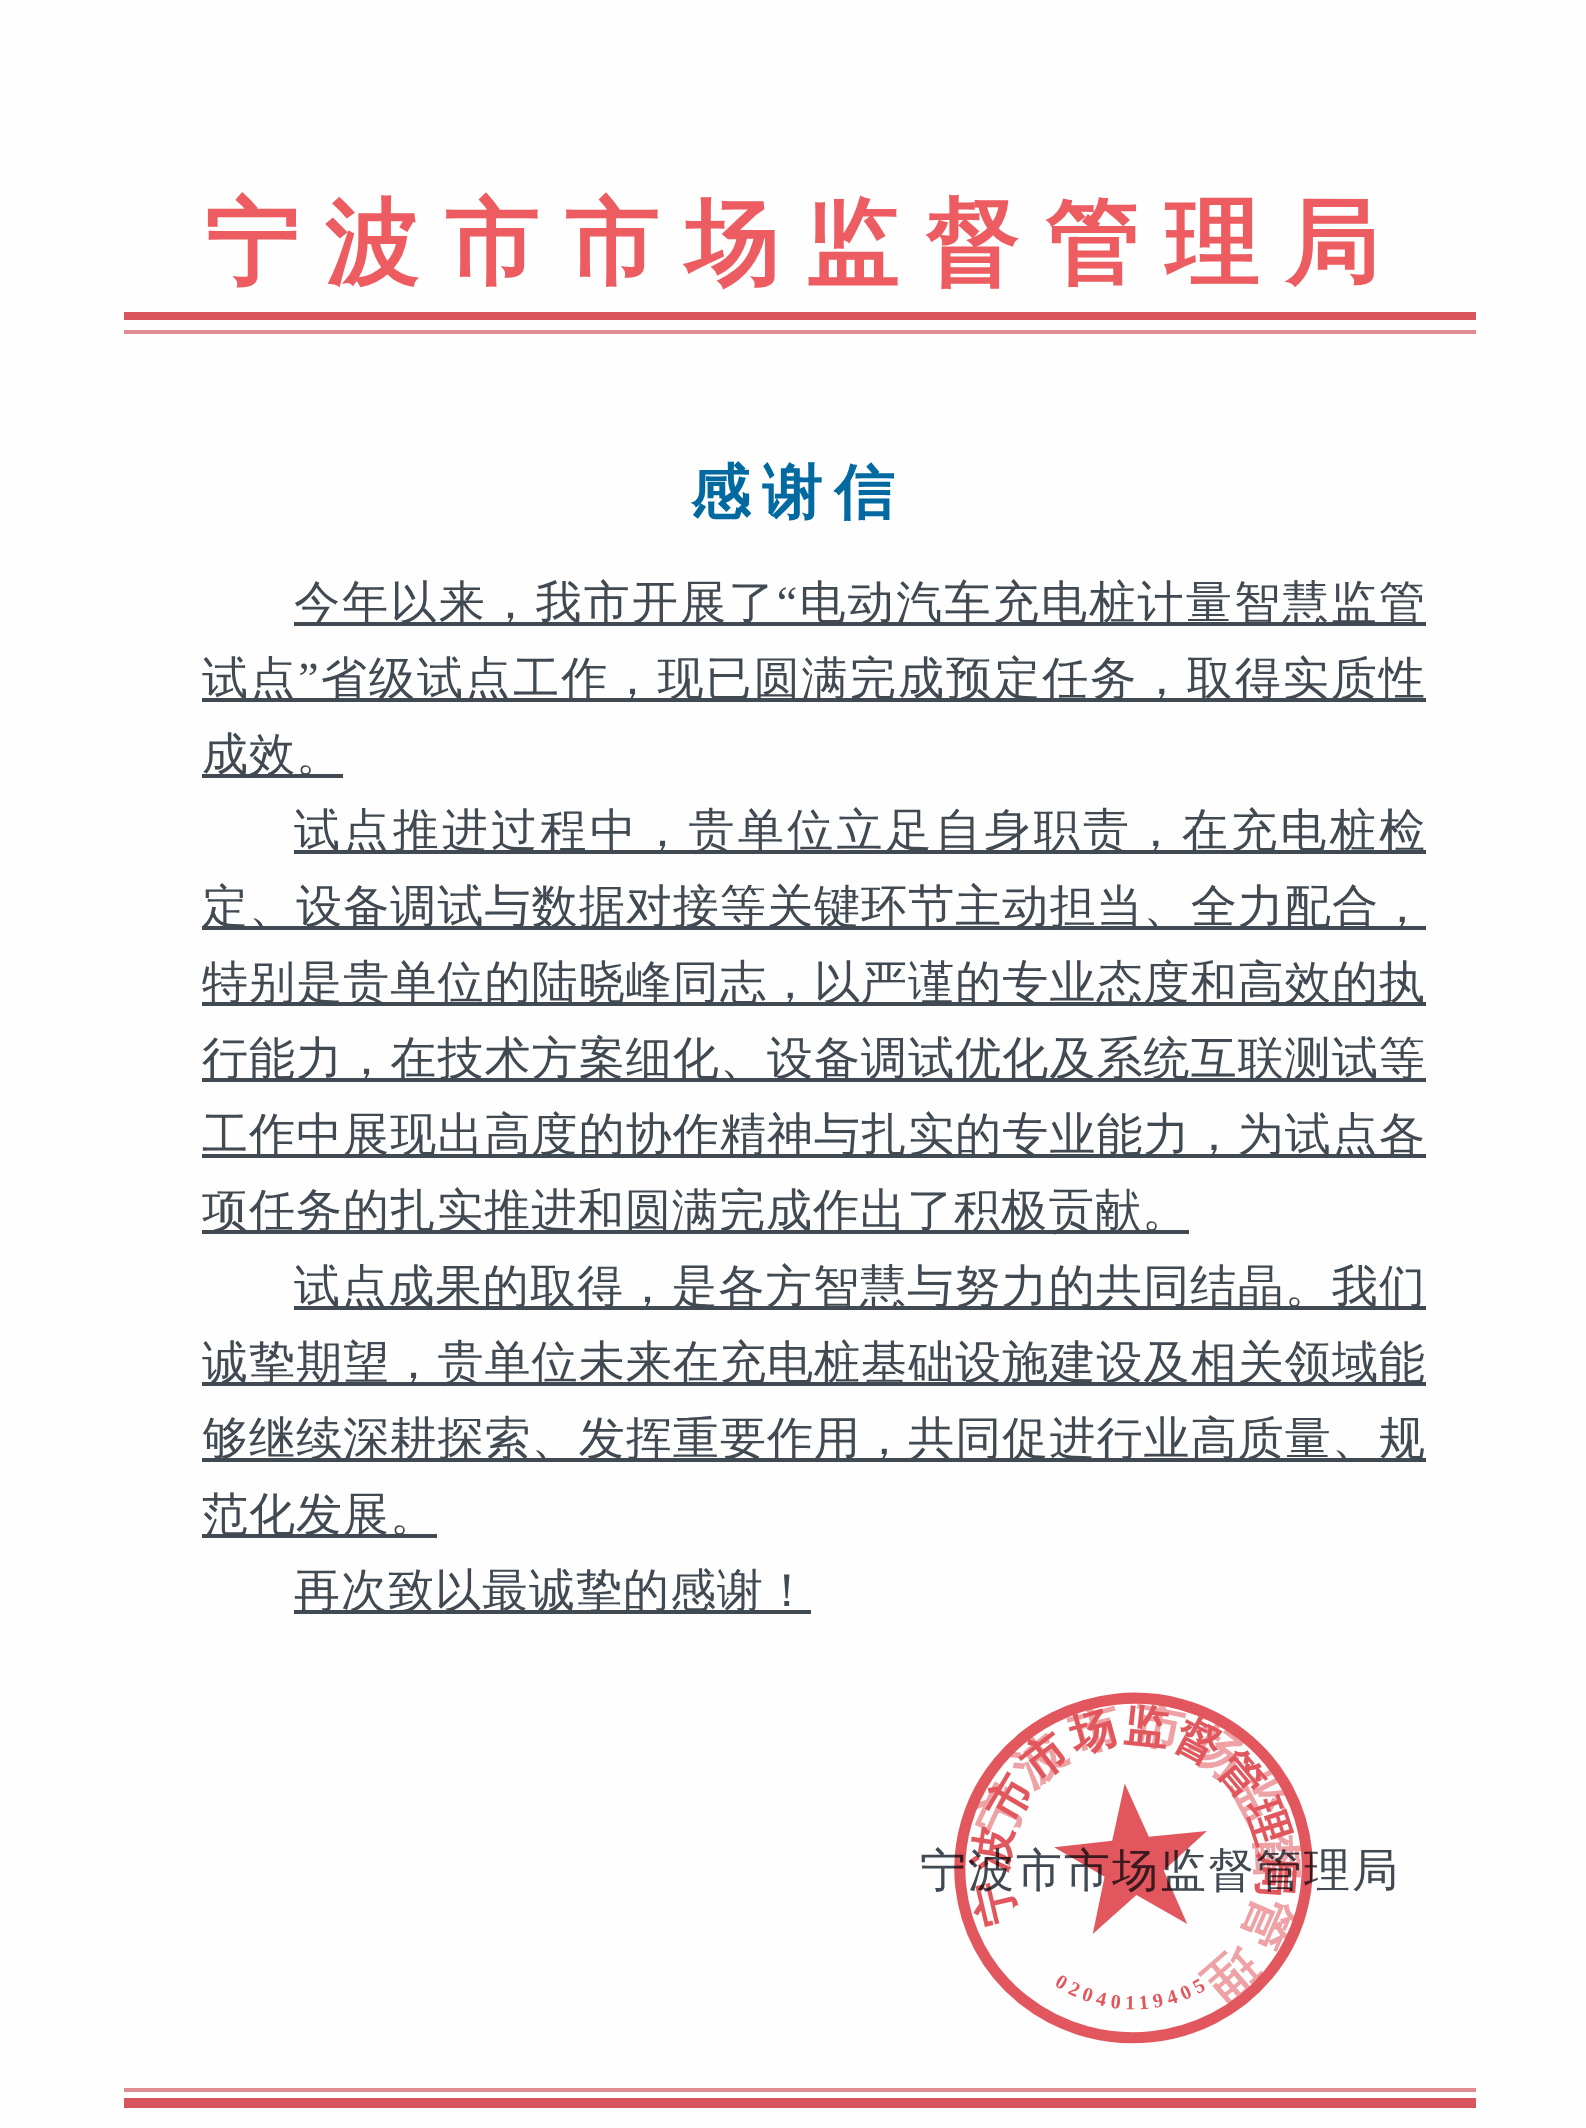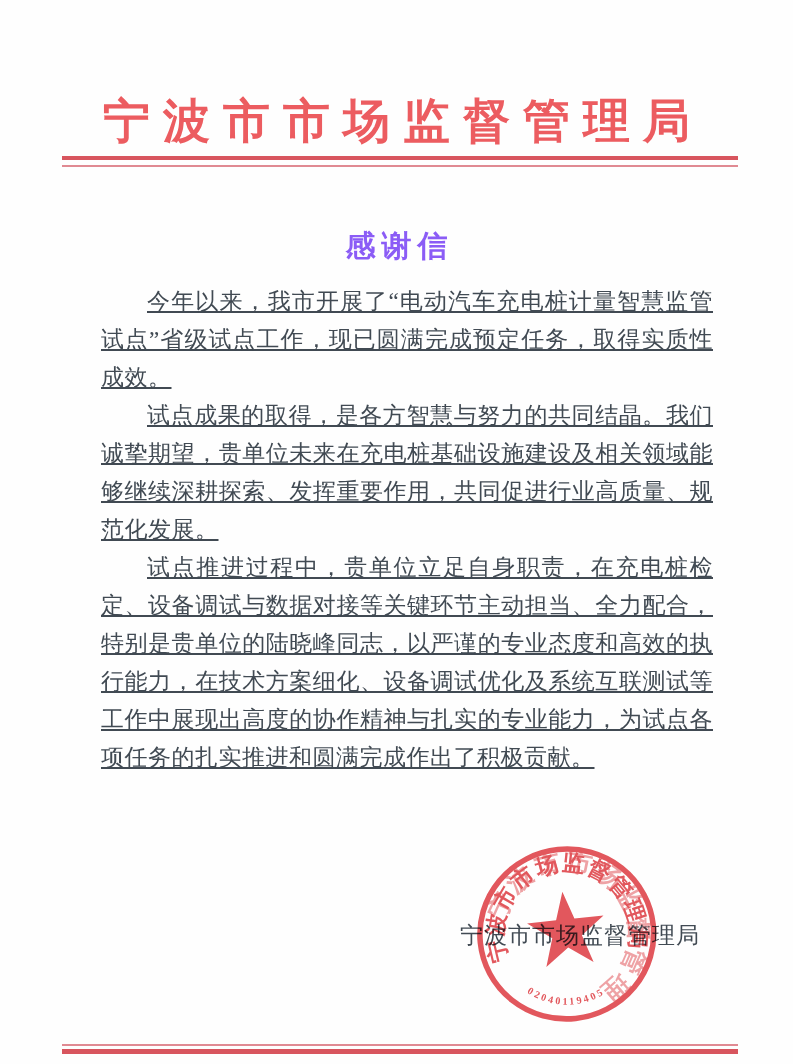--- a/index.html
+++ b/index.html
@@ -24,21 +24,21 @@
   .rule-header-thick{top:156px;height:4px;}
   .rule-header-thin{top:165px;height:2px;background:#e08a92;}
   .rule-footer-thin{top:1044px;height:2px;background:#e08a92;}
   .rule-footer-thick{top:1049px;height:5px;}
 
   
   .letter-title{
     position:absolute;top:226px;left:0;width:100%;
     text-align:center;
     font-size:30px;font-weight:bold;
-    color:#8b5cf6;letter-spacing:6px;text-indent:6px;
+    color:#0369a1;letter-spacing:6px;text-indent:6px;
   }
 
   
   .body-text{
     position:absolute;left:101px;top:283px;width:612px;
     font-size:23px;line-height:38px;
     color:#414a53;
     text-align:justify;
     text-justify:inter-ideograph;
     letter-spacing:0.5px;
@@ -69,22 +69,23 @@
 <div class="page">
 
   <div class="letterhead">宁波市市场监督管理局</div>
   <div class="rule rule-header-thick"></div>
   <div class="rule rule-header-thin"></div>
 
   <div class="letter-title">感谢信</div>
 
   <div class="body-text">
     <p class="indent">今年以来，我市开展了“电动汽车充电桩计量智慧监管试点”省级试点工作，现已圆满完成预定任务，取得实质性成效。</p>
+    <p class="indent">试点推进过程中，贵单位立足自身职责，在充电桩检定、设备调试与数据对接等关键环节主动担当、全力配合，特别是贵单位的陆晓峰同志，以严谨的专业态度和高效的执行能力，在技术方案细化、设备调试优化及系统互联测试等工作中展现出高度的协作精神与扎实的专业能力，为试点各项任务的扎实推进和圆满完成作出了积极贡献。</p>
     <p class="indent">试点成果的取得，是各方智慧与努力的共同结晶。我们诚挚期望，贵单位未来在充电桩基础设施建设及相关领域能够继续深耕探索、发挥重要作用，共同促进行业高质量、规范化发展。</p>
-    <p class="indent">试点推进过程中，贵单位立足自身职责，在充电桩检定、设备调试与数据对接等关键环节主动担当、全力配合，特别是贵单位的陆晓峰同志，以严谨的专业态度和高效的执行能力，在技术方案细化、设备调试优化及系统互联测试等工作中展现出高度的协作精神与扎实的专业能力，为试点各项任务的扎实推进和圆满完成作出了积极贡献。</p>
+    <p class="indent">再次致以最诚挚的感谢！</p>
   </div>
 
   <div class="signature">
     <div>宁波市市场监督管理局</div>
   </div>
 
   <svg class="seal" viewBox="0 0 192 182" xmlns="http://www.w3.org/2000/svg">
     <defs>
       <path id="sealArc" d="M 36.8 110.5 A 63 63 0 1 1 155.2 110.5" fill="none"></path>
       <path id="sealNum" d="M 38.7 129.2 A 70 70 0 0 0 153.3 129.2" fill="none"></path>

